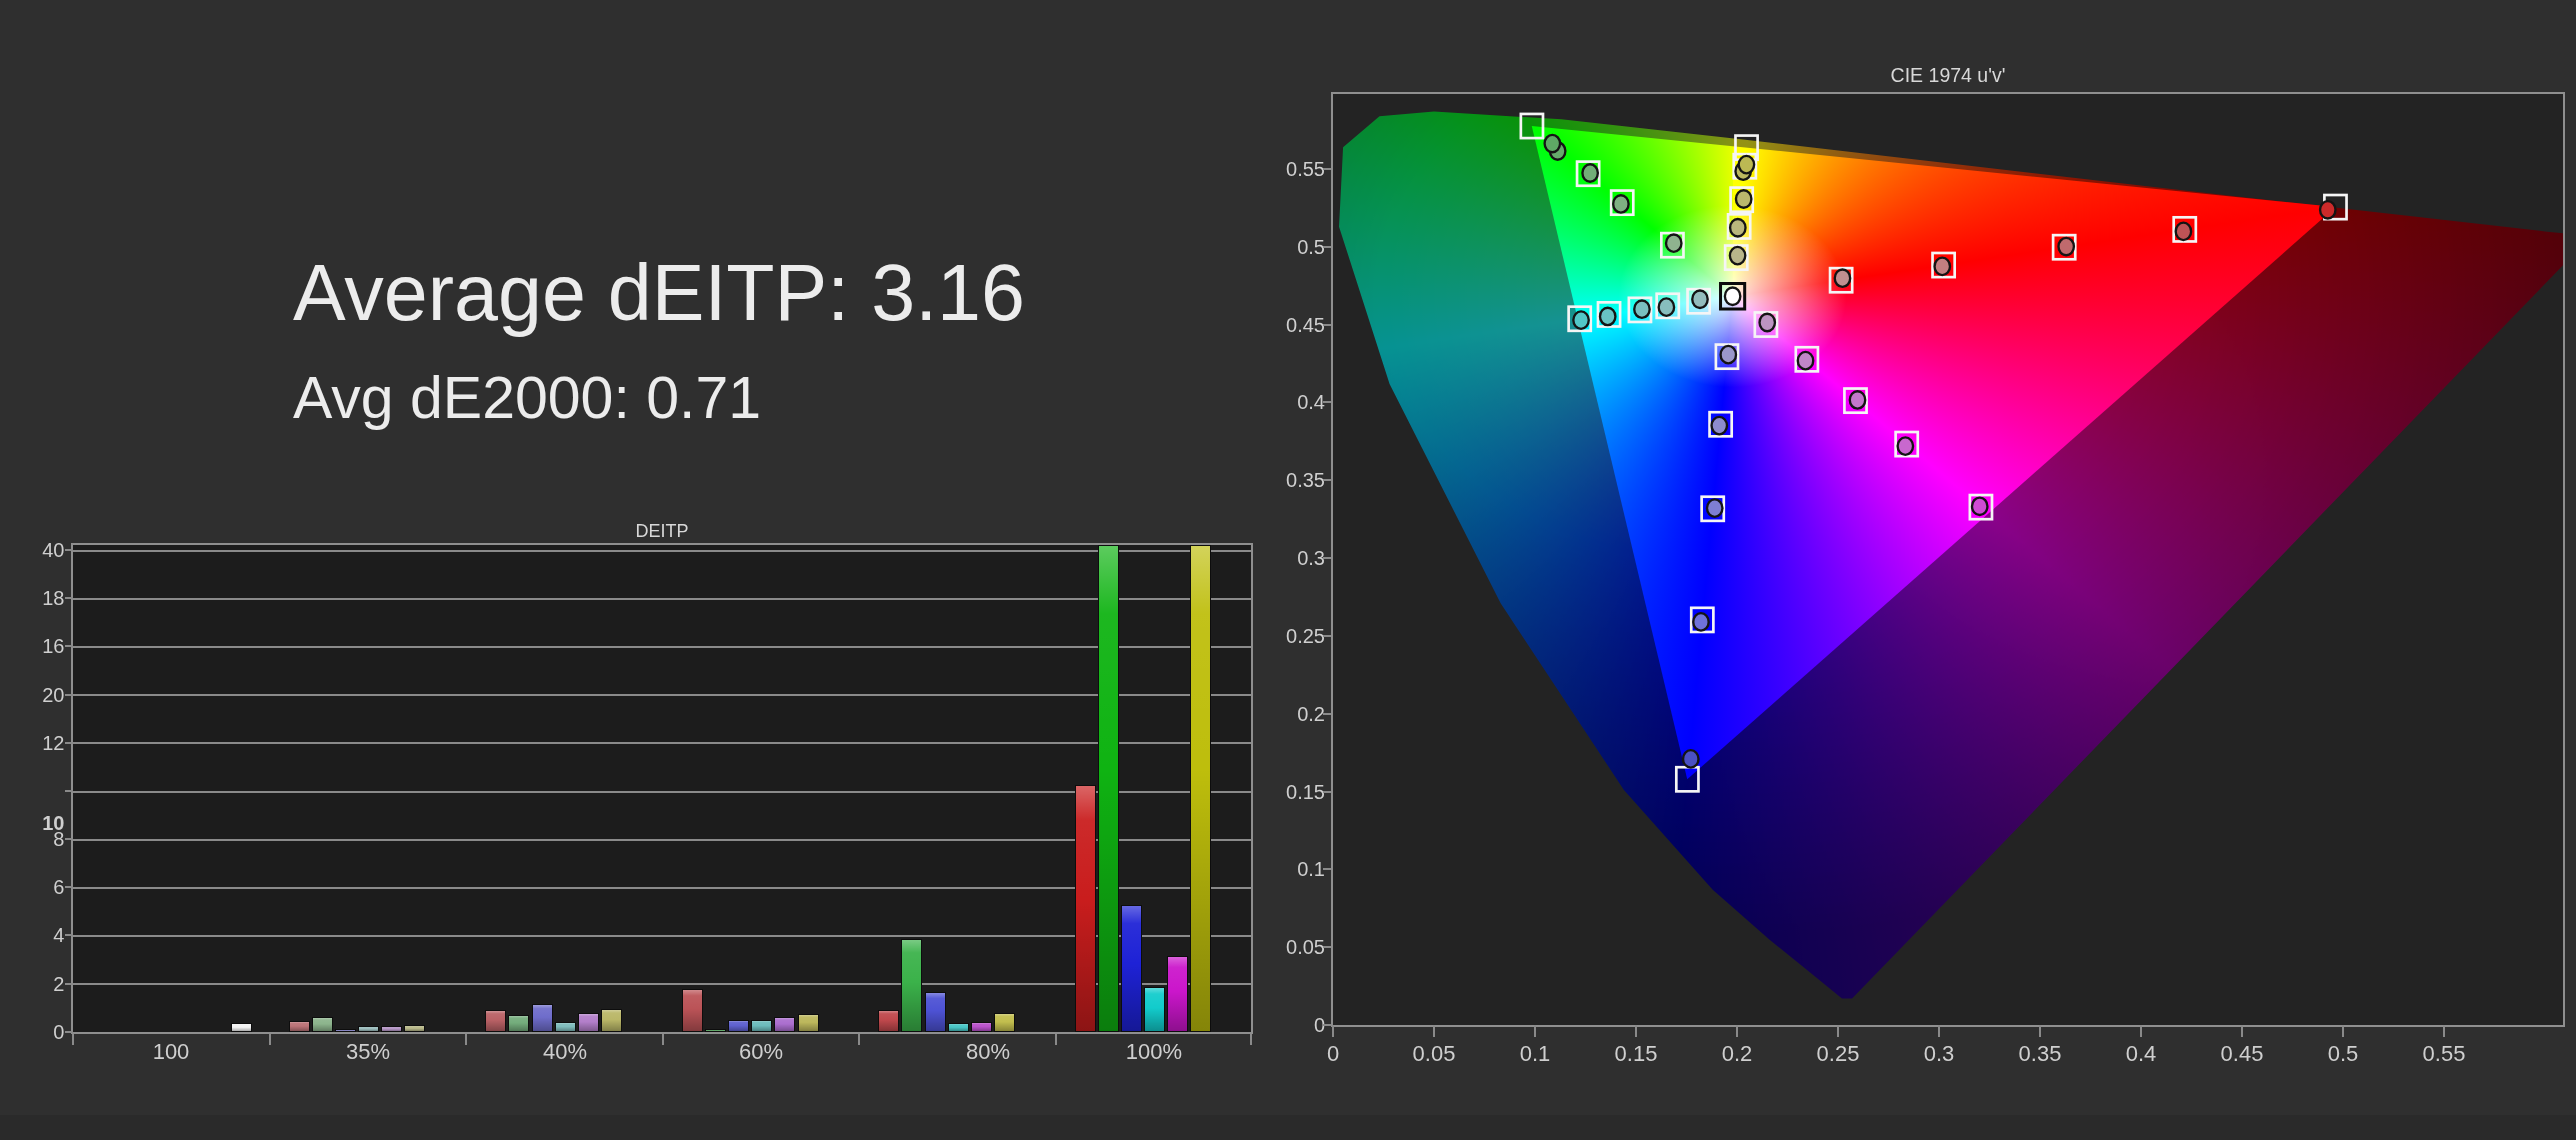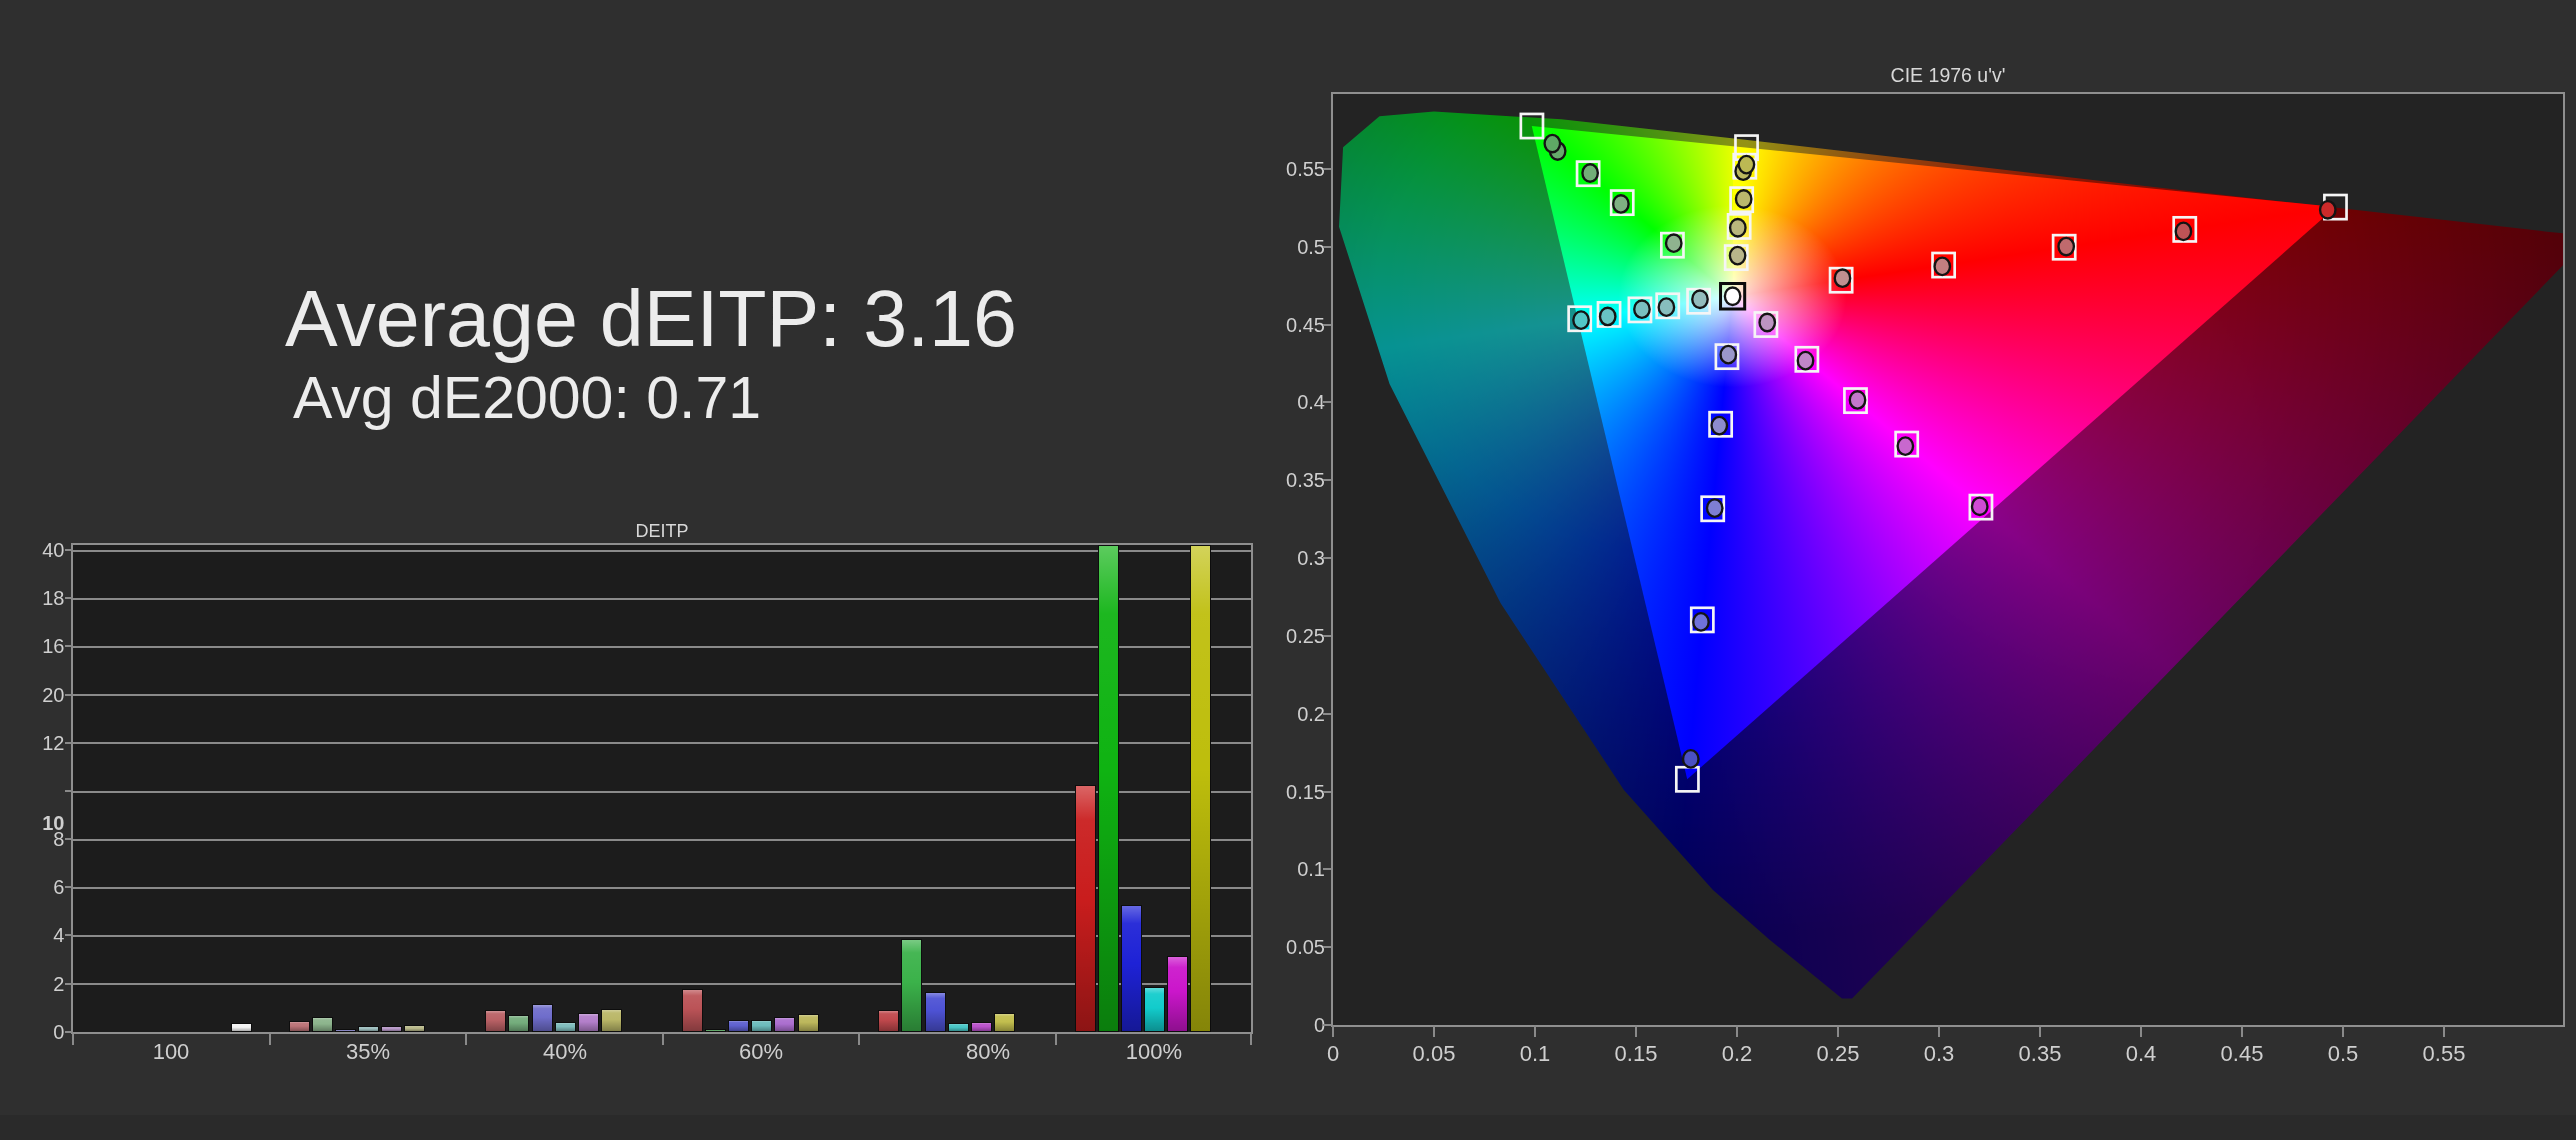--- a/index.html
+++ b/index.html
@@ -1,20 +1,20 @@
 <!DOCTYPE html>
 <html style="font-size:10.7px"><head>
 <meta charset="utf-8">
 <style>
   html,body{margin:0;padding:0;background:#2f2f2f;}
   body{width:2576px;height:1140px;position:relative;overflow:hidden;
        font-family:"Liberation Sans", sans-serif;}
   .abs{position:absolute;}
   
-  #summary-line1{left:285px;top:247px;font-size:79px;color:#ececec;letter-spacing:0px;white-space:nowrap;margin-top:26px;}
+  #summary-line1{left:293px;top:247px;font-size:79px;color:#ececec;letter-spacing:0px;white-space:nowrap;}
   #summary-line2{left:293px;top:364px;font-size:59px;color:#ececec;white-space:nowrap;}
   
   #bar-plot{left:71px;top:543px;width:1182px;height:491px;border:2px solid #8f8f8f;
             background:#1c1c1c;box-sizing:border-box;}
   .grid-line{position:absolute;left:0;width:100%;height:2px;background:#8a8a8a;}
   .bar{position:absolute;bottom:0;box-sizing:border-box;border:1.3px solid #0d0d0d;
        background-image:linear-gradient(180deg, rgba(255,255,255,0.32) 0%, rgba(255,255,255,0.06) 14%, rgba(0,0,0,0) 46%, rgba(0,0,0,0.30) 100%);}
   .ylab{position:absolute;color:#cfcfcf;font-size:20px;text-align:right;width:47px;transform:translateY(-50%);}
   .ytick{position:absolute;height:2px;width:8px;background:#8a8a8a;transform:translateY(-50%);}
   .xlab{position:absolute;color:#cfcfcf;font-size:22px;transform:translateX(-50%);white-space:nowrap;}
@@ -108,21 +108,21 @@
     <div class="xtick" style="left: 1056px; top: 1034px;"></div>
     <div class="xtick" style="left: 1251px; top: 1034px;"></div>
     <div class="xlab" style="left: 171px; top: 1039px;">100</div>
     <div class="xlab" style="left: 368px; top: 1039px;">35%</div>
     <div class="xlab" style="left: 565px; top: 1039px;">40%</div>
     <div class="xlab" style="left: 761px; top: 1039px;">60%</div>
     <div class="xlab" style="left: 958px; top: 1039px; margin-left: 30px;">80%</div>
     <div class="xlab" style="left: 1154px; top: 1039px;">100%</div>
   </div>
 
-<div class="chart-title" id="cie-title" style="left:1948px;top:64px;font-size:19.5px;">CIE 1976 u'v'</div>
+<div class="chart-title" id="cie-title" style="left:1948px;top:64px;font-size:19.5px;">CIE 1974 u'v'</div>
 <div class="abs" id="cie-plot">
   <div id="cie-horseshoe" style="background: radial-gradient(839px 637px at 32.48% 21.73%, rgba(255, 255, 255, 0.22), rgba(0, 0, 0, 0) 42%, rgba(0, 0, 0, 0.42) 100%), conic-gradient(at 32.48% 21.73%, rgb(255, 255, 0) 5.4deg, rgb(255, 0, 0) 81.6deg, rgb(255, 0, 255) 130.3deg, rgb(0, 0, 255) 185.3deg, rgb(0, 255, 255) 261.6deg, rgb(0, 255, 0) 310.4deg, rgb(255, 255, 0) 365.4deg); filter: brightness(0.58) saturate(0.95); clip-path: polygon(0.82% 5.73%, 0.49% 14.25%, 4.6% 31.14%, 13.63% 54.7%, 23.65% 74.76%, 30.87% 85.46%, 35.47% 90.81%, 38.59% 94.15%, 41.38% 97.16%, 42.2% 97.16%, 102.3% 15.26%, 98.53% 14.76%, 66.18% 9.91%, 33.33% 4.89%, 18.56% 2.72%, 8.21% 1.88%, 3.78% 2.39%);"></div>
   <div id="cie-triangle" style="background: radial-gradient(114px 91px at 32.48% 21.73%, rgba(255, 255, 255, 0.92), rgba(255, 255, 255, 0) 100%), conic-gradient(at 32.48% 21.73%, rgb(255, 255, 0) 5.4deg, rgb(255, 0, 0) 81.6deg, rgb(255, 0, 255) 130.3deg, rgb(0, 0, 255) 185.3deg, rgb(0, 255, 255) 261.6deg, rgb(0, 255, 0) 310.4deg, rgb(255, 255, 0) 365.4deg); clip-path: polygon(81.51% 12.15%, 16.16% 3.44%, 28.8% 73.61%);"></div>
   <svg id="cie-markers" width="1230" height="931" viewBox="0 0 1833 1388">
       <rect x="740.65948" y="259.61552000000006" width="33" height="36" fill="none" stroke="#f5f5f5" stroke-width="4"></rect>
       <rect x="893.4531" y="237.01639999999998" width="33" height="36" fill="none" stroke="#f5f5f5" stroke-width="4"></rect>
       <rect x="1073.2103" y="210.42920000000004" width="33" height="36" fill="none" stroke="#f5f5f5" stroke-width="4"></rect>
       <rect x="1252.9675" y="183.8420000000001" width="33" height="36" fill="none" stroke="#f5f5f5" stroke-width="4"></rect>
       <rect x="1477.6639999999998" y="150.60800000000017" width="33" height="36" fill="none" stroke="#f5f5f5" stroke-width="4"></rect>
       <ellipse cx="759.15948" cy="274.61552000000006" rx="11.5" ry="13" fill="#c18f90" stroke="#141414" stroke-width="3.5"></ellipse>

